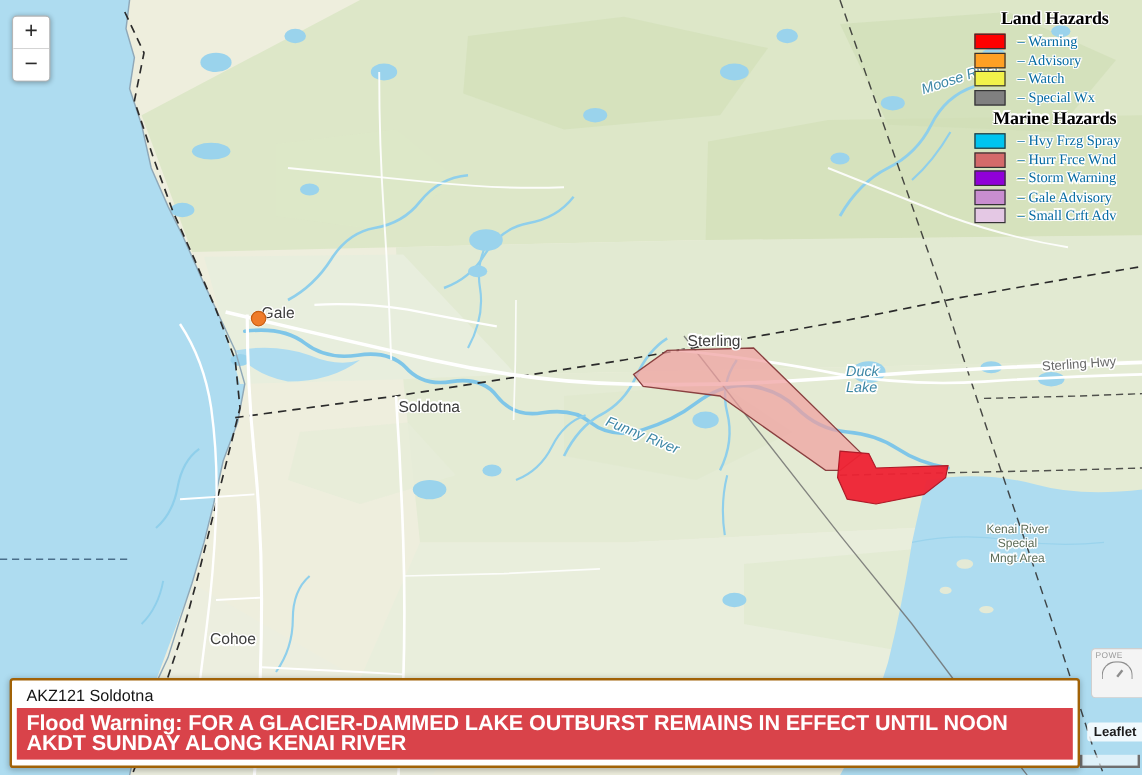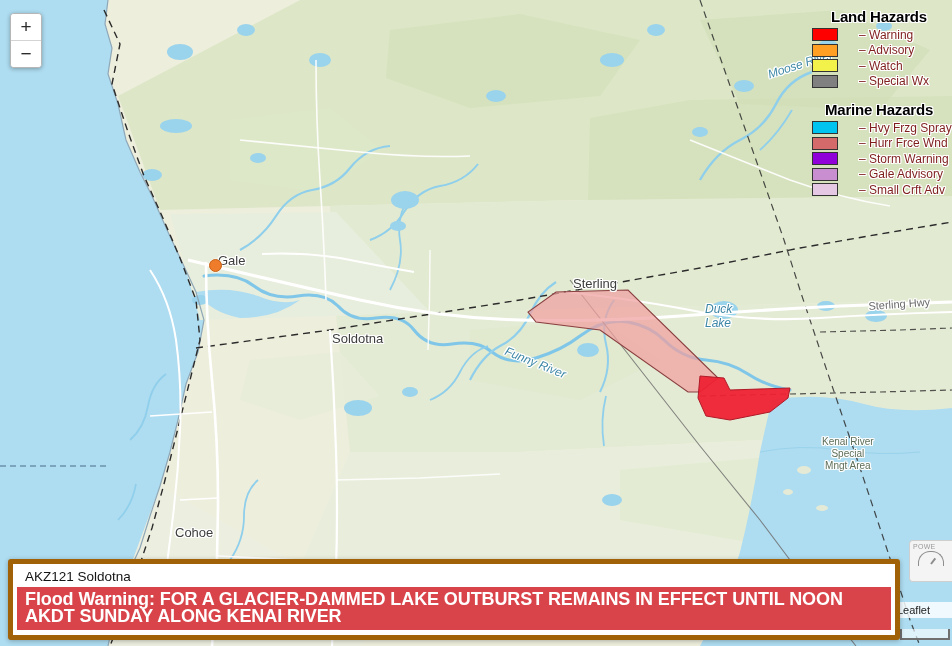--- a/index.html
+++ b/index.html
@@ -75,50 +75,50 @@
     user-select: none;
   }
   #zoom-in { border-bottom: 1px solid #d4d4d4; font-weight: 400; }
 
   
   #legend {
     position: absolute;
     right: 0px; top: 8px;
     width: 146px;
     z-index: 30;
-    font-family: Liberation Sans, sans-serif;
+    font-family: Liberation Serif, serif;
     pointer-events: auto;
   }
   .legend-title {
     font-size: 15px;
     font-weight: bold;
     color: #000;
     text-align: center;
     letter-spacing: -0.2px;
     margin: 0 0 2px 0;
     text-shadow: -1px 0 #fff, 1px 0 #fff, 0 -1px #fff, 0 1px #fff,
                  -1px -1px #fff, 1px -1px #fff, -1px 1px #fff, 1px 1px #fff;
   }
-  #legend-marine-title { margin-top: 12px; }
+  #legend-marine-title { margin-top: 2px; }
   .legend-row {
     display: flex;
     align-items: center;
     height: 15.5px;
     padding-left: 6px;
   }
   .legend-swatch {
     width: 26px; height: 13px;
     border: 1px solid #333;
     flex: 0 0 auto;
     box-sizing: border-box;
   }
   .legend-text {
-    margin-left: 21px;
+    margin-left: 10px;
     font-size: 12px;
-    color: #7f1d1d;
+    color: #0369a1;
     white-space: nowrap;
     text-shadow: -1px 0 #fff, 1px 0 #fff, 0 -1px #fff, 0 1px #fff,
                  -1px -1px #fff, 1px -1px #fff, -1px 1px #fff, 1px 1px #fff;
   }
 
   
   #powered-badge {
     position: absolute;
     right: 0px; bottom: 64px;
     width: 42px; height: 40px;
@@ -149,45 +149,46 @@
     left: 50%; top: 5px;
     width: 2px; height: 7px;
     background: #8d8d8d;
     transform: translateX(-50%) rotate(38deg);
     transform-origin: bottom center;
   }
   #attribution {
     position: absolute;
     right: 0px; bottom: 28px;
     background: rgba(255,255,255,0.82);
-    padding: 2px 22px 2px 6px;
+    padding: 2px 5px 2px 6px;
     font-size: 11px;
     color: #1b1b1b;
     z-index: 26;
     border-radius: 3px 0 0 3px;
     white-space: nowrap;
+    font-weight: bold;
   }
   #scale-bar {
     position: absolute;
     right: 2px; bottom: 6px;
     width: 46px; height: 9px;
     border: 2px solid #6f6f6f;
     border-top: none;
     background: rgba(255,255,255,0.6);
     z-index: 26;
   }
 
   
   #warning-banner {
     position: absolute;
     left: 8px;
     bottom: 6px;
     width: 892px;
     background: #ffffff;
-    border: 5px solid #a16207;
+    border: 2px solid #a16207;
     border-radius: 3px;
     box-shadow: 0 1px 5px rgba(0,0,0,0.28);
     z-index: 50;
     padding: 4px 4px 5px 4px;
     box-sizing: border-box;
   }
   #banner-zone {
     font-size: 13.5px;
     color: #141414;
     padding: 1px 0 3px 8px;

